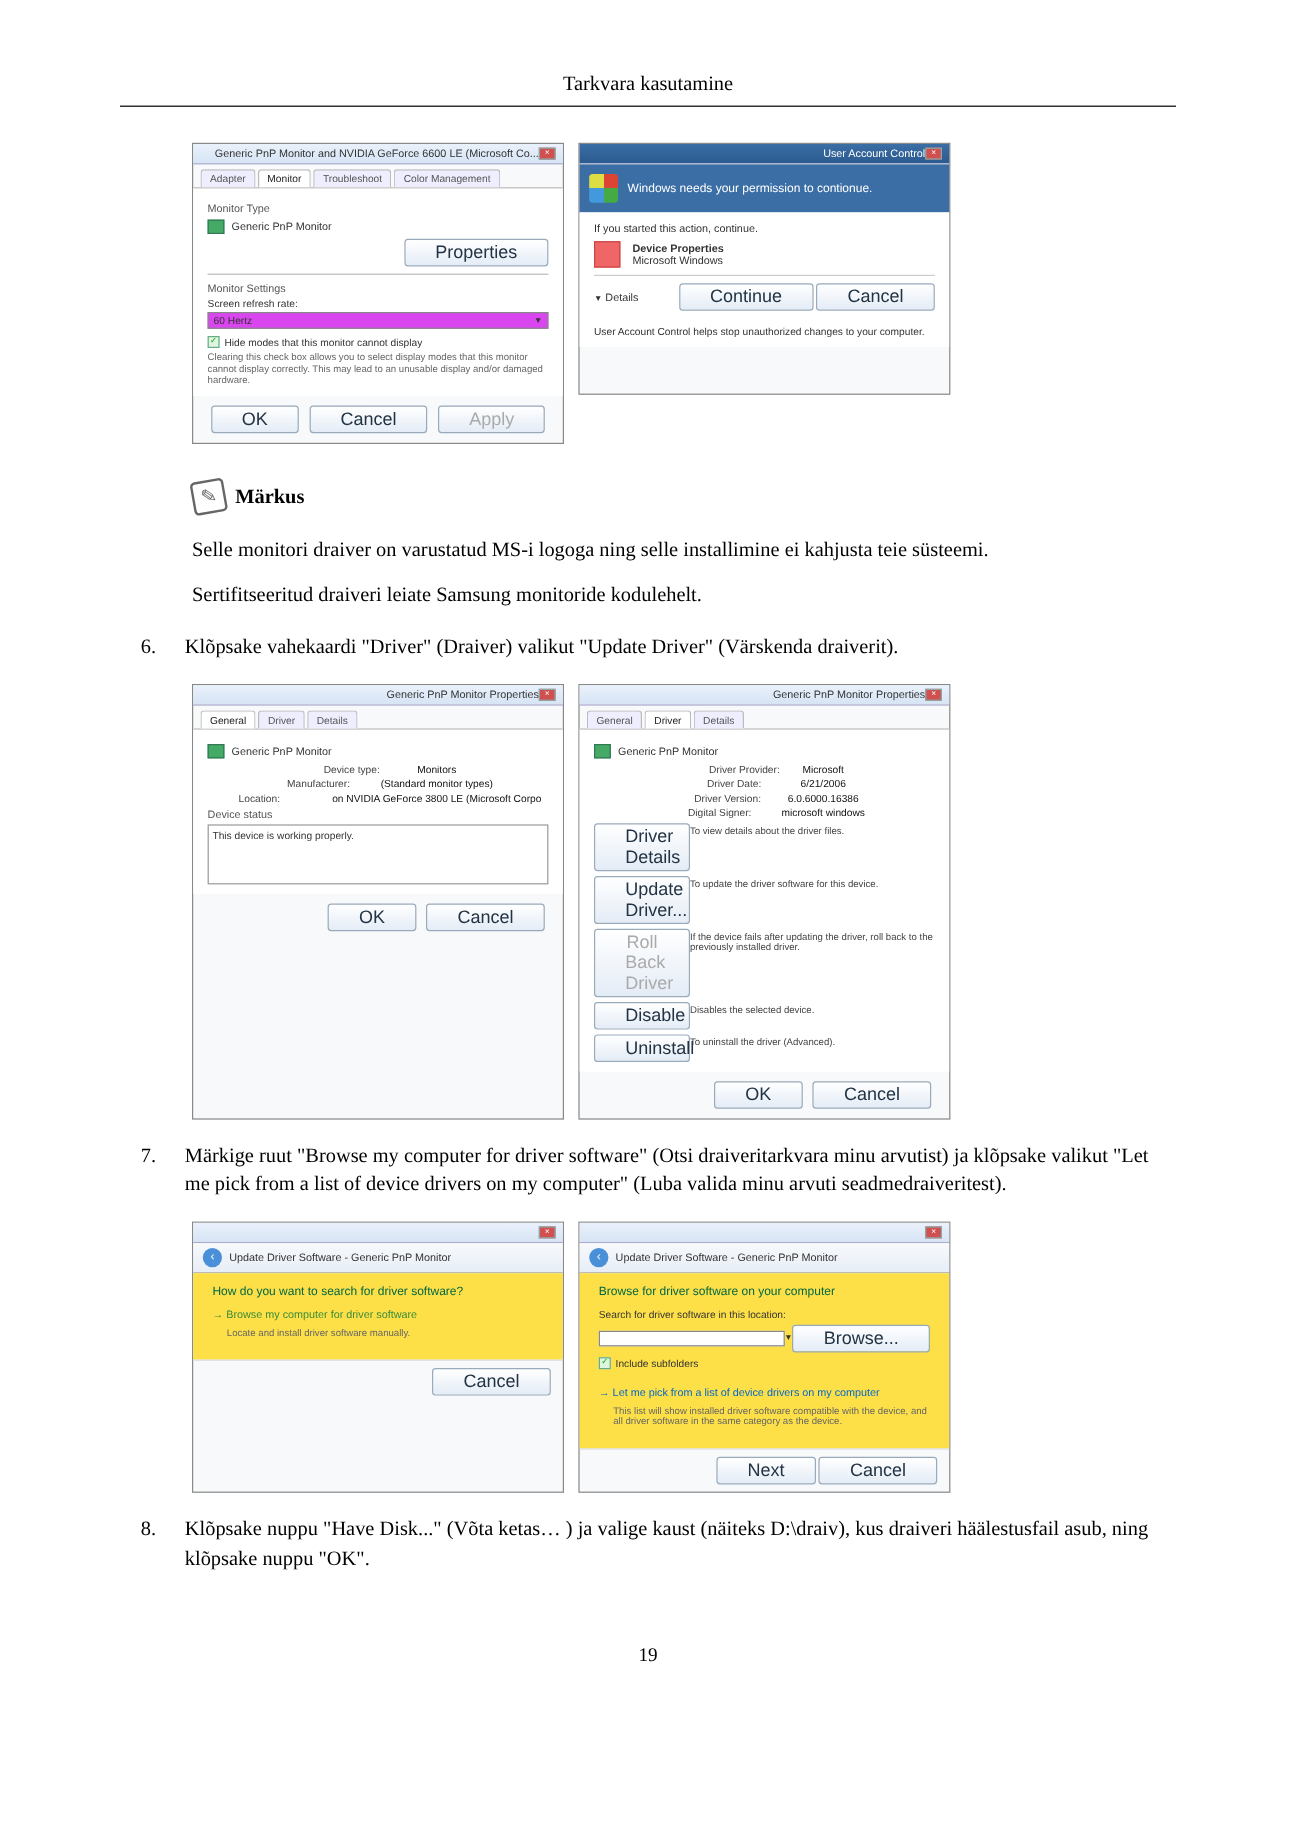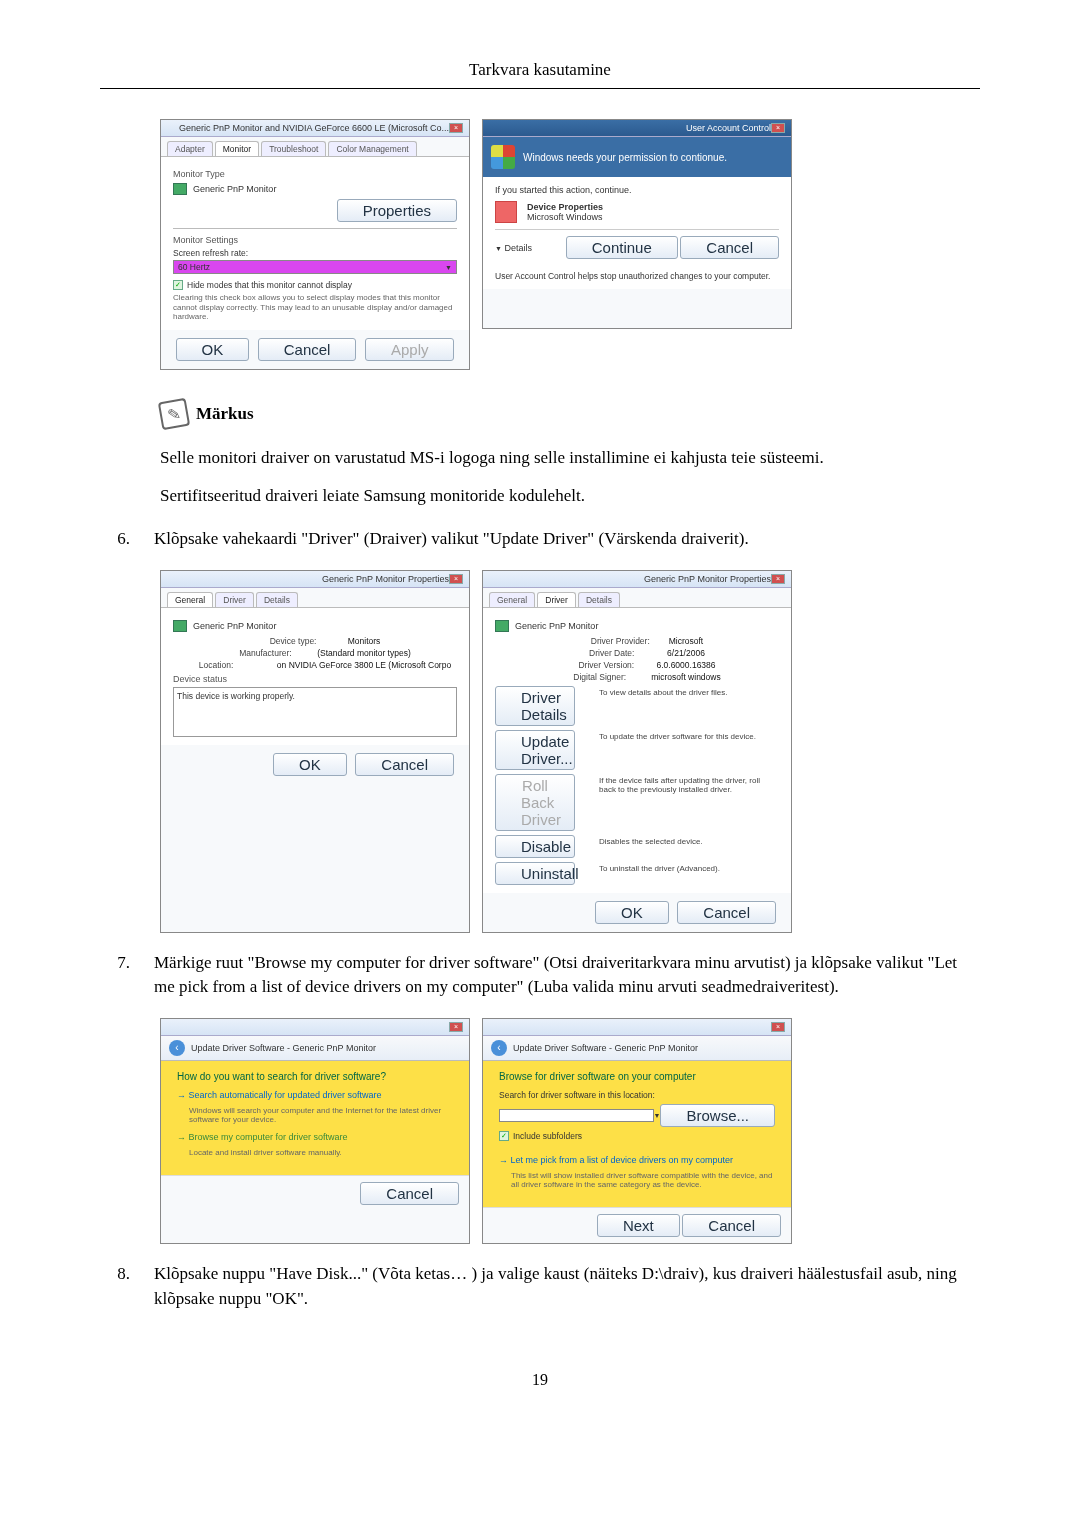--- a/index.html
+++ b/index.html
@@ -91,21 +91,21 @@
       font-size: 16px;
       color: #666;
     }
     .note-label { font-weight: bold; font-size: 17px; }
     .body-para { margin: 14px 0 14px 60px; font-size: 17px; line-height: 1.45; }
     .step { display: flex; margin: 18px 0; font-size: 17px; line-height: 1.45; }
     .step-num { width: 54px; text-align: right; padding-right: 24px; flex-shrink: 0; }
     .step-text { flex: 1; }
     .statusbox { border: 1px solid #999; background: #fff; min-height: 50px; padding: 3px; font-size: 8.5px; }
     .btn-stack { display: flex; flex-direction: column; gap: 4px; margin-top: 4px; }
-    .btn-stack-row { display: flex; gap: 24px; align-items: flex-start; }
+    .btn-stack-row { display: flex; gap: 0; align-items: flex-start; }
     .btn-stack-row .vista-btn { width: 80px; text-align: center; flex-shrink: 0; }
     .btn-desc { font-size: 8px; color: #444; line-height: 1.2; padding-top: 2px; }
     .wizard-link { color: #06c; font-size: 9px; margin: 6px 0; }
     .wizard-sub { color: #666; font-size: 8px; margin-left: 12px; margin-top: 1px; }
     .crumb-bar { background: linear-gradient(#f8f9fb,#e7eef7); padding: 4px 8px; display: flex; align-items: center; gap: 6px; font-size: 9px; border-bottom: 1px solid #bbb; }
     .back-btn { width: 16px; height: 16px; border-radius: 50%; background: #4a90d9; display: inline-block; text-align: center; color: #fff; font-size: 10px; line-height: 16px; }
     .wiz-body { padding: 10px 16px; background: #fde047; }
     .wiz-heading { color: #064; font-size: 10px; margin-bottom: 8px; }
     .wiz-option { margin: 8px 0; }
     .wiz-footer { text-align: right; padding: 6px 10px; border-top: 1px solid #ddd; }
@@ -329,24 +329,20 @@
             <span class="winbtn close">×</span>
           </span>
       </div>
       <div class="crumb-bar">
         <span class="back-btn">‹</span>
         <span>Update Driver Software - Generic PnP Monitor</span>
       </div>
       <div class="wiz-body">
         <div class="wiz-heading">How do you want to search for driver software?</div>
         <div class="wiz-option">
-          <div class="wizard-link">→ <span>Search automatically for updated driver software</span></div>
-          <div class="wizard-sub">Windows will search your computer and the Internet for the latest driver software for your device.</div>
-        </div>
-        <div class="wiz-option">
           <div class="wizard-link" style="color:#3a8a3a;">→ <span>Browse my computer for driver software</span></div>
           <div class="wizard-sub">Locate and install driver software manually.</div>
         </div>
       </div>
       <div class="wiz-footer">
         <span class="vista-btn">Cancel</span>
       </div>
     </div>
 
     <div class="screenshot" style="width:310px;">

